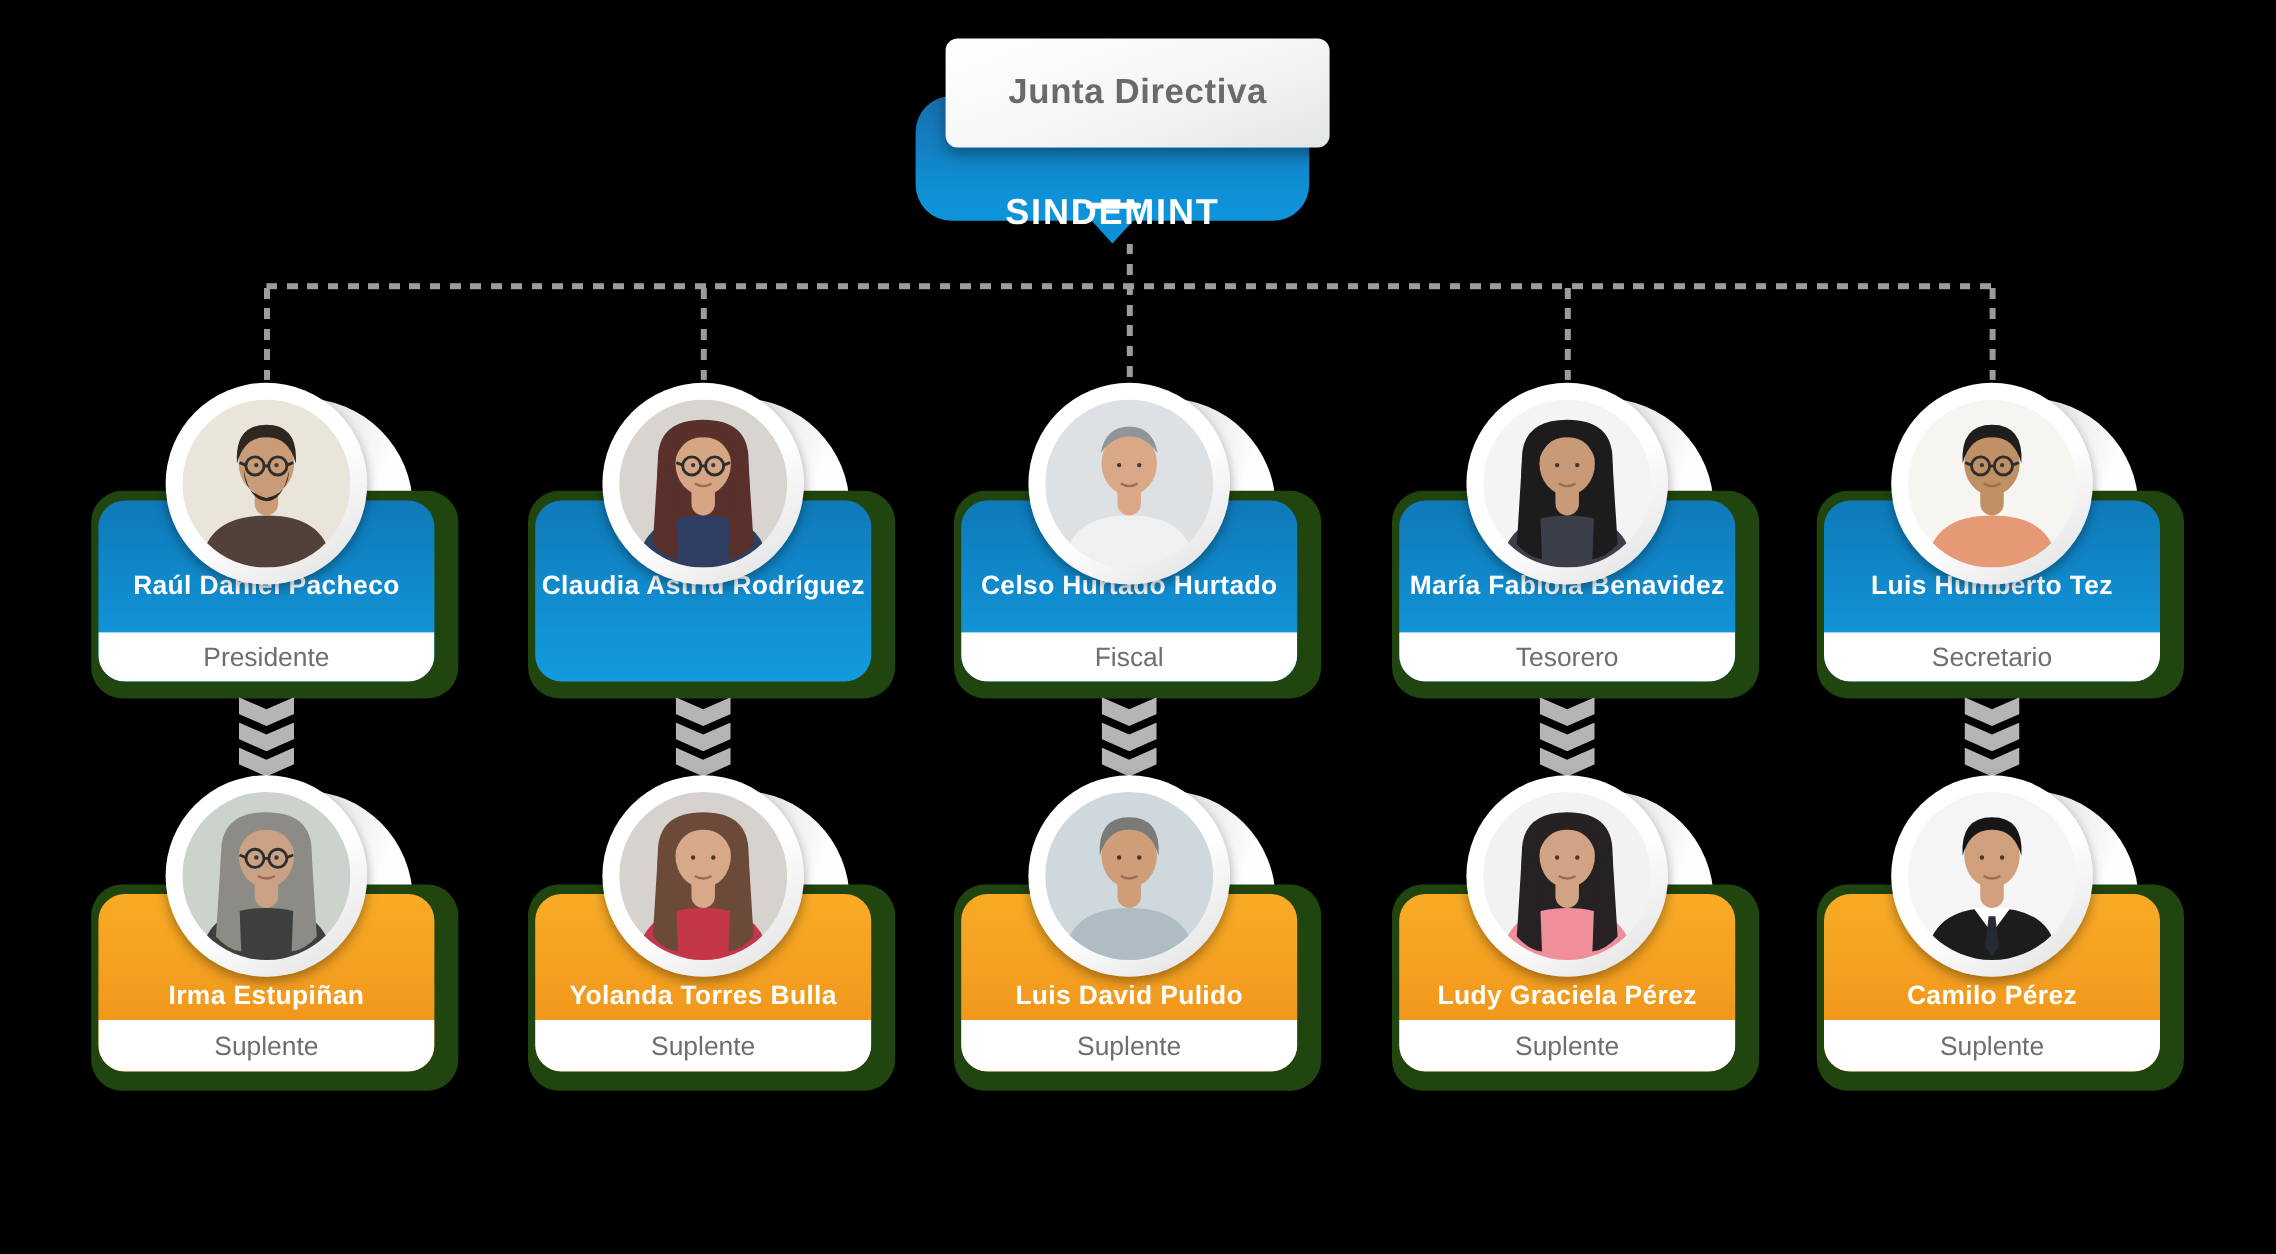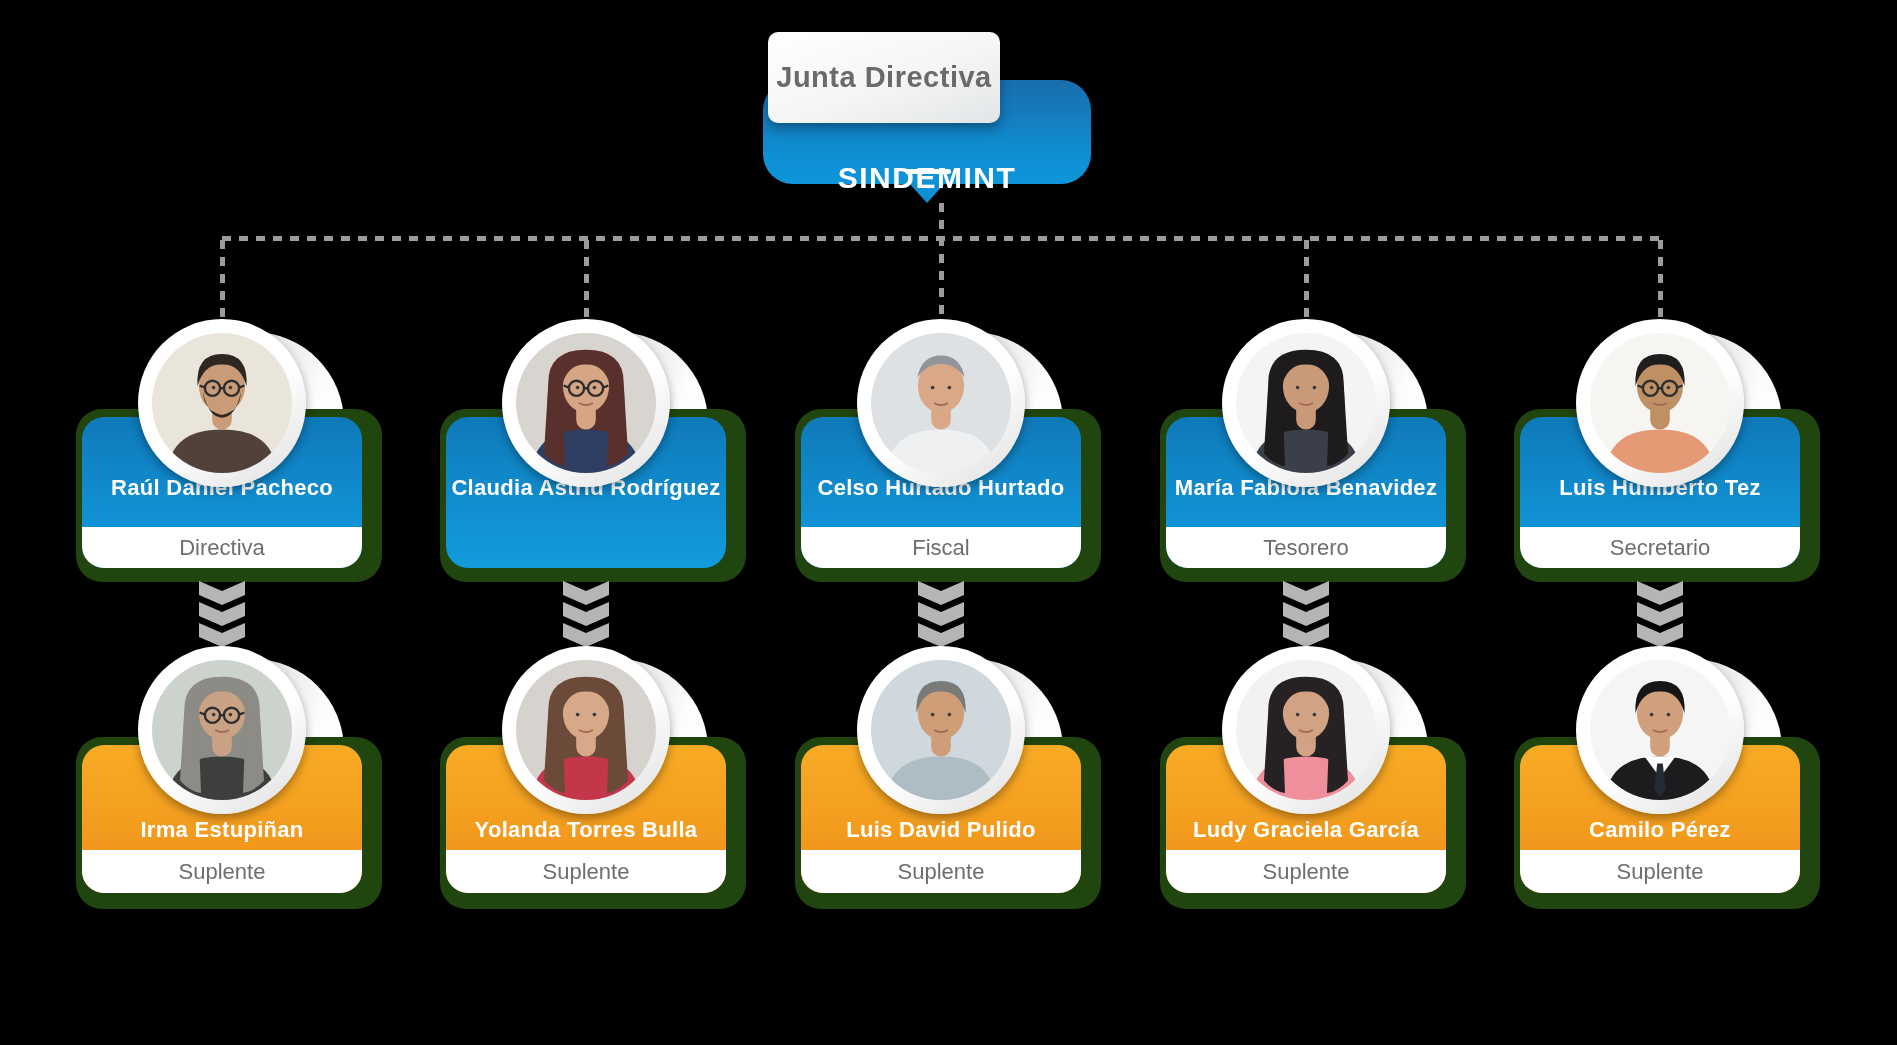--- a/index.html
+++ b/index.html
@@ -5,21 +5,21 @@
   html,body{margin:0;padding:0;background:#000;}
   .page{position:relative;width:1897px;height:1045px;background:#000;overflow:hidden;
         font-family:"Liberation Sans",sans-serif;}
 
   
   .h-blue{position:absolute;left:763px;top:80px;width:328px;height:104px;border-radius:30px;
           background:linear-gradient(180deg,#196dac 0%,#0e90d5 75%,#0f94da 100%);z-index:3;}
   .h-tail{position:absolute;left:908px;top:182px;width:0;height:0;z-index:3;
           border-left:19px solid transparent;border-right:19px solid transparent;
           border-top:21px solid #0e90d5;}
-  .h-card{position:absolute;left:768px;top:32px;width:232px;height:91px;border-radius:10px;
+  .h-card{position:absolute;left:788px;top:32px;width:320px;height:91px;border-radius:10px;
           background:linear-gradient(160deg,#ffffff 0%,#f4f5f6 55%,#e2e5e7 100%);
           box-shadow:0 5px 12px rgba(0,0,0,.35);z-index:4;
           display:flex;align-items:center;justify-content:center;}
   .h-title{color:#696a6c;font-size:29px;font-weight:bold;letter-spacing:.5px;}
   .h-org{position:absolute;left:763px;top:129px;width:328px;height:42px;z-index:4;
          display:flex;align-items:center;justify-content:center;
          color:#fff;font-size:30px;font-weight:bold;letter-spacing:1.5px;margin-top:28px;}
   .h-underline{position:absolute;left:905px;top:169px;width:46px;height:5px;background:#fff;
                border-radius:3px;z-index:5;}
 
@@ -87,21 +87,21 @@
 
   <div class="column col0">
     <div class="vline"></div>
     <div class="curl curl-top"></div>
     <div class="back back-top"></div>
     <div class="card card-top fill-blue">
       <div class="nameArea">
         <span class="name">Raúl Daniel Pacheco</span>
       </div>
       <div class="roleArea">
-        <span class="role">Directiva</span>
+        <span class="role">Presidente</span>
       </div>
     </div>
     <div class="avatar avatar-top">
         <svg viewBox="0 0 100 100">
           <rect width="100" height="100" fill="#eae5da"></rect>
           <path d="M11 100 Q13 69 50 69 Q87 69 89 100 Z" fill="#52413a"></path>
           <path d="M43 50 h14 v12 a7 7 0 0 1 -14 0 Z" fill="#c99b76"></path>
           <ellipse cx="50" cy="38" rx="16.5" ry="19" fill="#c99b76"></ellipse>
           <path d="M32.5 38 Q31 15 50 15 Q69 15 67.5 38 Q63 22 50 22.5 Q37 22 32.5 38 Z" fill="#2e2620"></path>
           <path d="M36.5 42 Q40 60 50 60.5 Q60 60 63.5 42 Q63 56 50 58.5 Q37 56 36.5 42 Z" fill="#2e2620"></path>
@@ -292,21 +292,21 @@
           <path d="M45 50 Q50 53 55 50" stroke="#a06b52" stroke-width="1.4" fill="none"></path>
         </svg>
       </div>
     <div class="chev c1"></div>
     <div class="chev c2"></div>
     <div class="chev c3"></div>
     <div class="curl curl-bot"></div>
     <div class="back back-bot"></div>
     <div class="card card-bot fill-orange">
       <div class="nameArea">
-        <span class="name">Ludy Graciela García</span>
+        <span class="name">Ludy Graciela Pérez</span>
       </div>
       <div class="roleArea">
         <span class="role">Suplente</span>
       </div>
     </div>
     <div class="avatar avatar-bot">
         <svg viewBox="0 0 100 100">
           <rect width="100" height="100" fill="#f2f2f2"></rect>
           <path d="M23 36 Q23 12 50 12 Q77 12 77 36 L78 70 Q64 80 50 80 Q36 80 22 70 Z" fill="#262224"></path>
           <path d="M11 100 Q13 69 50 69 Q87 69 89 100 Z" fill="#ee8f9b"></path>

